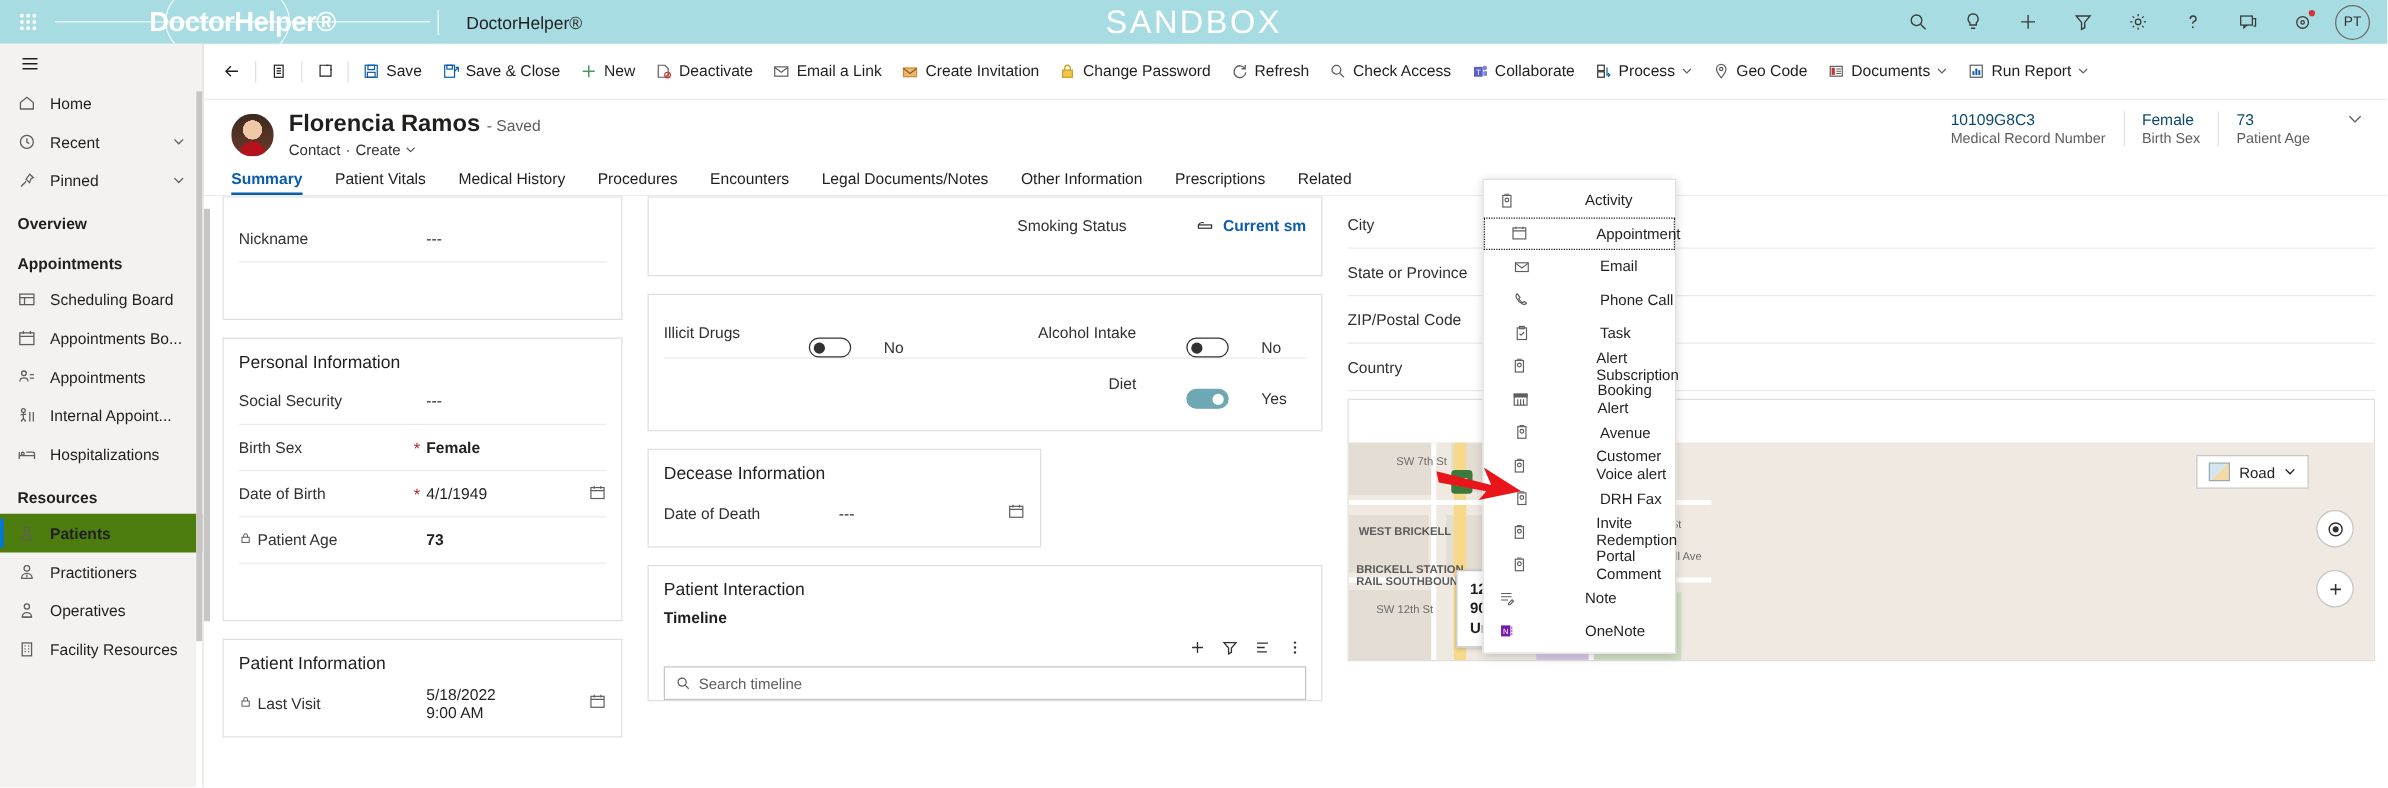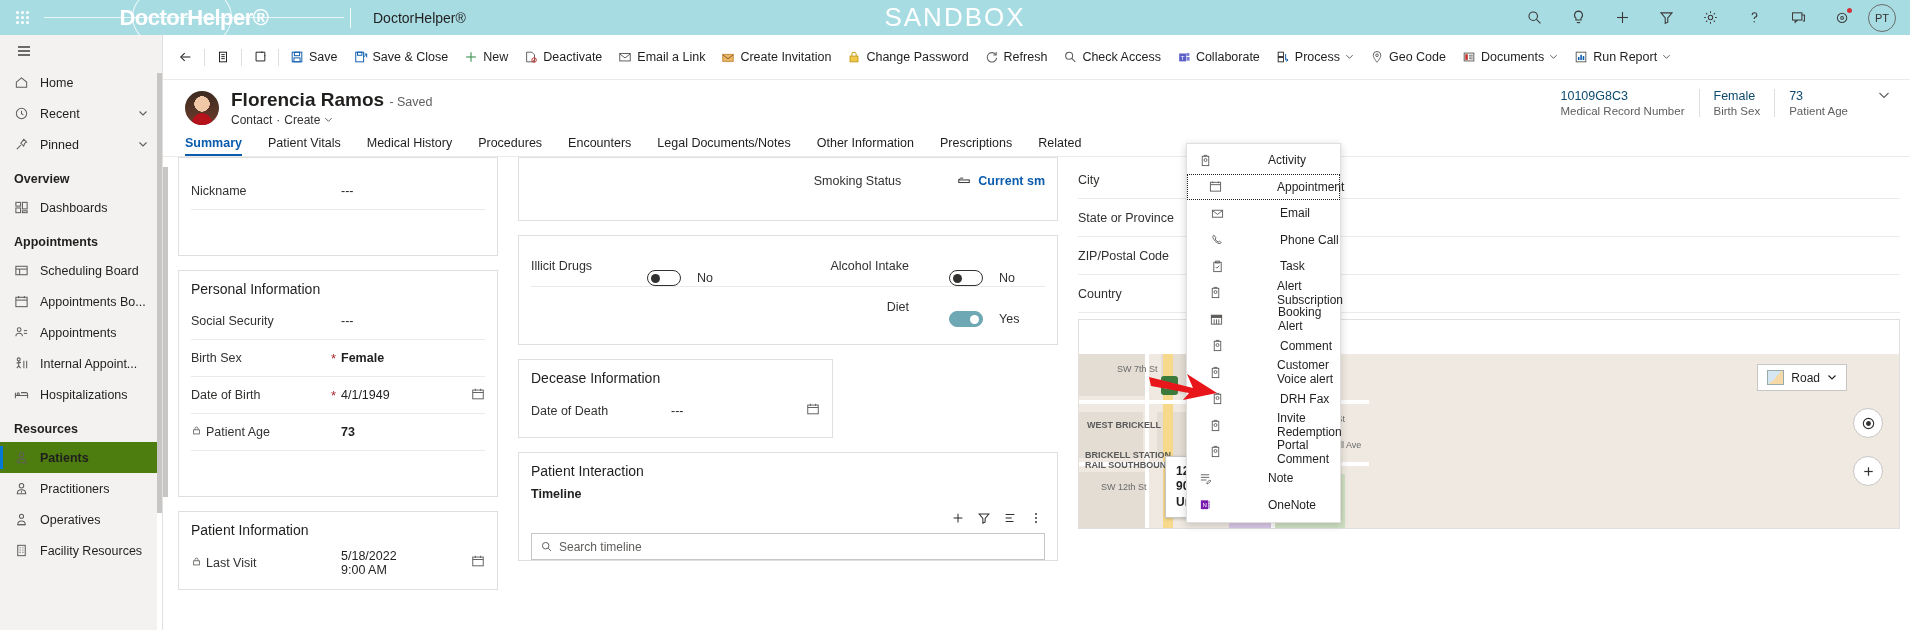--- a/index.html
+++ b/index.html
@@ -151,21 +151,21 @@
   .fval { color: #201f1e; flex: 1; }
   .fval.bold { font-weight: 600; }
   .fval.link { color: #0b5cad; }
   .cal-ico { color: #605e5c; margin-left: auto; }
   .cal-ico svg { width: 14px; height: 14px; }
 
   .toggle { width: 34px; height: 16px; border-radius: 9px; border: 1px solid #323130; position: relative; flex: none; }
   .toggle i { position: absolute; top: 2.5px; left: 3px; width: 9px; height: 9px; border-radius: 50%; background: #323130; }
   .toggle.on { background: #6fa8b5; border-color: #6fa8b5; }
   .toggle.on i { left: auto; right: 3px; background: #fff; }
-  .tgl-wrap { display: flex; align-items: center; gap: 16px; margin-top: 24px; }
+  .tgl-wrap { display: flex; align-items: center; gap: 26px; margin-top: 24px; }
 
   .lab-ico { color: #323130; }
   .lab-ico svg { width: 14px; height: 11px; }
 
   
   .addr-row { display: flex; align-items: center; min-height: 38px; border-bottom: 1px solid #edebe9; font-size: 12.5px; }
   .addr-label { width: 150px; color: #323130; flex: none; }
   .addr-val { display: flex; align-items: center; gap: 6px; }
   .globe svg { width: 13px; height: 13px; color: #0b5cad; }
 
@@ -358,31 +358,20 @@
       </span>
       <span>Pinned</span>
       <span class="chev">
         <svg viewBox="0 0 10 10" fill="none" stroke="currentColor" stroke-width="1.1">
             <path d="M1.5 3.5L5 7l3.5-3.5"></path>
           </svg>
       </span>
     </div>
 
     <div class="nav-group">Overview</div>
-    <div class="nav-item">
-      <span class="ni-icon">
-        <svg viewBox="0 0 16 16" fill="none" stroke="currentColor" stroke-width="1.1">
-            <rect x="2" y="2.5" width="5" height="4"></rect>
-            <rect x="9" y="2.5" width="5" height="7"></rect>
-            <rect x="2" y="8.5" width="5" height="5"></rect>
-            <rect x="9" y="11.5" width="5" height="2"></rect>
-          </svg>
-      </span>
-      <span>Dashboards</span>
-    </div>
 
     <div class="nav-group">Appointments</div>
     <div class="nav-item">
       <span class="ni-icon">
         <svg viewBox="0 0 16 16" fill="none" stroke="currentColor" stroke-width="1.1">
             <rect x="2" y="3.5" width="12" height="9"></rect>
             <line x1="2" y1="6.5" x2="14" y2="6.5"></line>
             <line x1="6" y1="6.5" x2="6" y2="12.5"></line>
           </svg>
       </span>
@@ -1033,21 +1022,21 @@
         <span>Booking Alert</span>
       </div>
       <div class="dd-item indent">
         <span class="di">
             <svg viewBox="0 0 14 14" fill="none" stroke="currentColor" stroke-width="1">
               <rect x="3.5" y="2.5" width="7" height="10"></rect>
               <line x1="5" y1="1.5" x2="9" y2="1.5"></line>
               <circle cx="7" cy="6.5" r="1.6"></circle>
             </svg>
           </span>
-        <span>Comment</span>
+        <span>Avenue</span>
       </div>
       <div class="dd-item indent">
         <span class="di">
             <svg viewBox="0 0 14 14" fill="none" stroke="currentColor" stroke-width="1">
               <rect x="3.5" y="2.5" width="7" height="10"></rect>
               <line x1="5" y1="1.5" x2="9" y2="1.5"></line>
               <circle cx="7" cy="6.5" r="1.6"></circle>
             </svg>
           </span>
         <span>Customer Voice alert</span>

